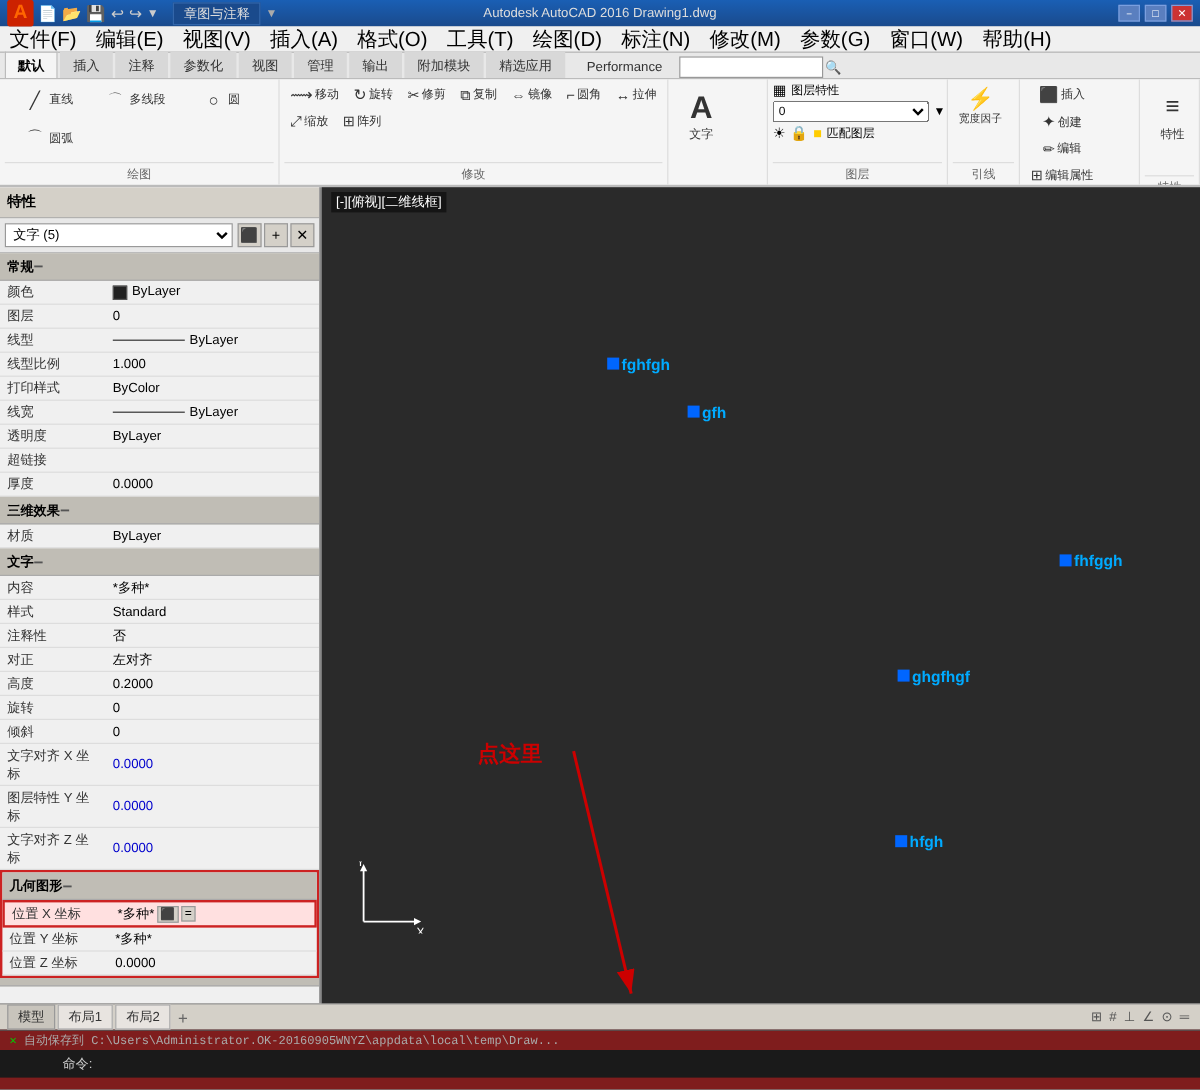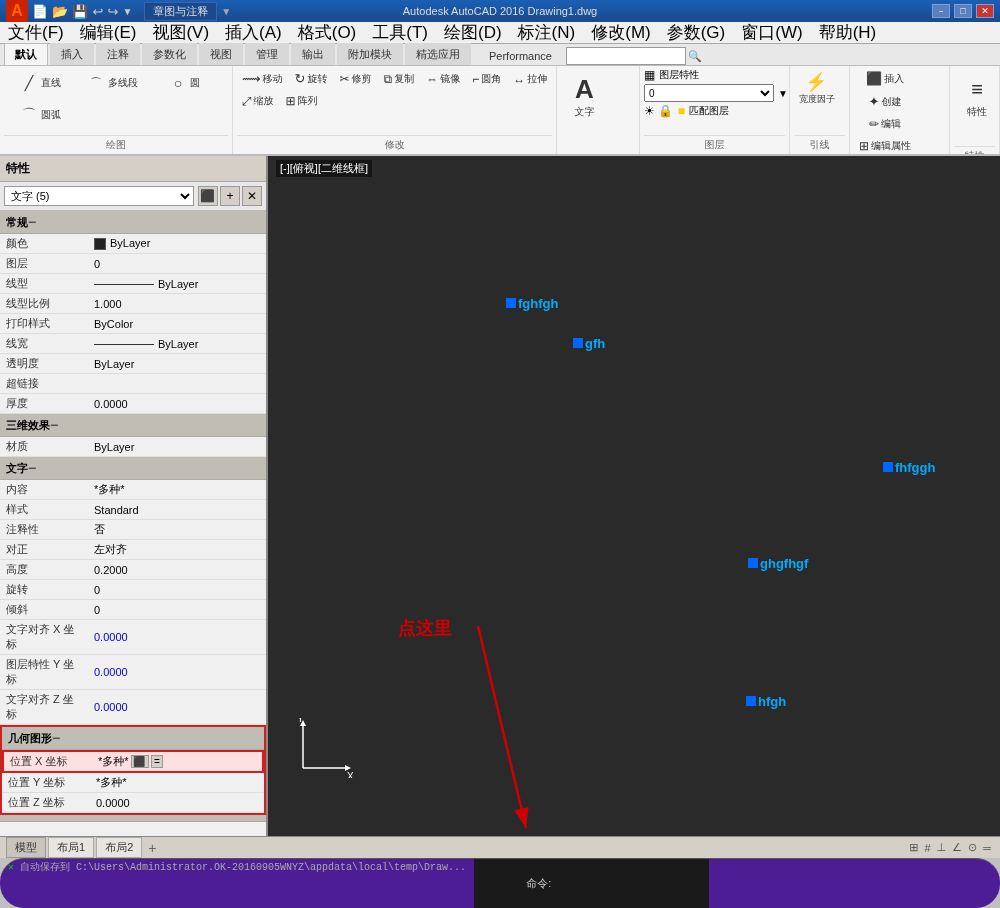--- a/index.html
+++ b/index.html
@@ -59,21 +59,21 @@
     
     .canvas-text { position: absolute; color: #00aaff; font-size: 13px; font-weight: bold; cursor: pointer; }
     .canvas-text-icon { display: inline-block; width: 10px; height: 10px; background: #0066ff; margin-right: 2px; }
     .annotation-text { position: absolute; color: #cc0000; font-size: 18px; font-weight: bold; }
 
     
     #coord-axes { position: absolute; bottom: 60px; left: 30px; }
 
     
     #status-bar { height: 22px; background: #d4d0c8; border-top: 1px solid #888; display: flex; align-items: center; padding: 0 6px; font-size: 10px; color: #333; }
-    #command-area { height: 50px; background: #4c1d95; border-top: 1px solid #555; display: flex; flex-direction: row; border-radius: 24px; }
+    #command-area { height: 50px; background: #7f1d1d; border-top: 1px solid #555; display: flex; flex-direction: column; }
     #command-input-row { display: flex; align-items: center; background: #1a1a1a; padding: 2px 4px; }
     #command-text { color: #ffffff; font-size: 11px; flex: 1; background: transparent; border: none; outline: none; font-family: 'Courier New', monospace; }
     #command-label { color: #cccccc; font-size: 11px; padding: 2px 4px; }
     .command-line { color: #aaaaaa; font-size: 10px; padding: 1px 8px; font-family: 'Courier New', monospace; }
 
     
     #watermark { position: absolute; bottom: 70px; right: 10px; background: rgba(0,20,60,0.85); border: 1px solid #3366aa; padding: 6px 10px; color: white; text-align: center; }
     #watermark .wm-logo { font-size: 24px; margin-bottom: 2px; }
     #watermark .wm-text { font-size: 12px; color: #88aaff; }
     #watermark .wm-url { font-size: 10px; color: #6688cc; }

